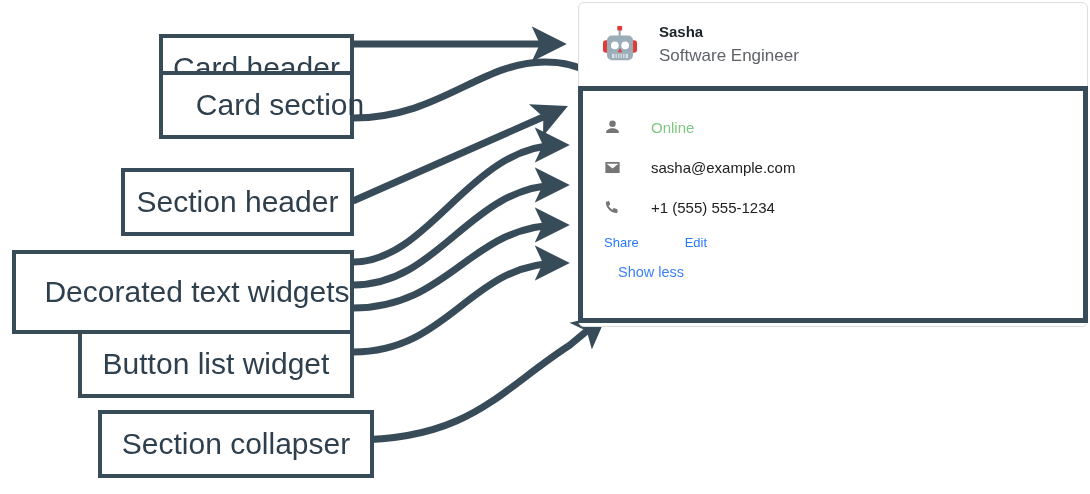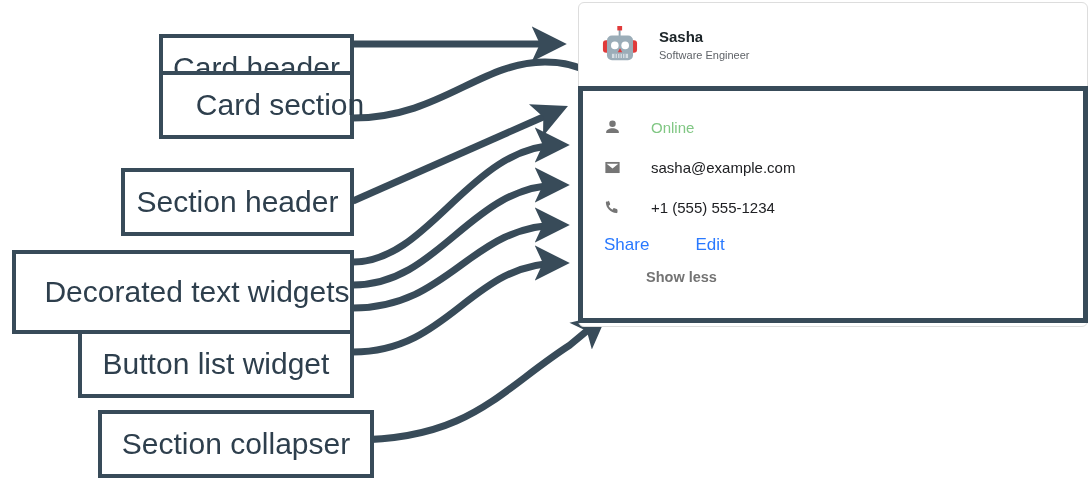--- a/index.html
+++ b/index.html
@@ -68,21 +68,21 @@
   }
 
   .header-text { display: flex; flex-direction: column; justify-content: center; }
   #card-title {
     font-size: 15px;
     font-weight: bold;
     color: #1b2327;
     line-height: 1.45;
   }
   #card-subtitle {
-    font-size: 11px;
+    font-size: 17px;
     color: #5f6368;
     line-height: 1.55;
   }
 
   
   #card-section {
     position: absolute;
     left: 578px;
     top: 86px;
     width: 510px;
@@ -123,36 +123,36 @@
   }
   .row-label.status-online { color: #81c784; }
 
   #button-list {
     display: flex;
     align-items: center;
     margin-top: 8px;
     margin-left: 3px;
   }
   .list-button {
-    font-size: 17px;
+    font-size: 13px;
     color: #2979ff;
     margin-right: 46px;
     background: none;
     border: none;
     padding: 0;
     font-family: inherit;
     cursor: pointer;
   }
 
   #section-collapser {
     margin-top: 14px;
-    margin-left: 45px;
+    margin-left: 17px;
     font-size: 14.5px;
-    font-weight: bold;
-    color: #737373;
+    font-weight: normal;
+    color: #3b82f6;
     background: none;
     border: none;
     padding: 0;
     font-family: inherit;
     cursor: pointer;
   }
 </style>
 </head>
 <body>
 

